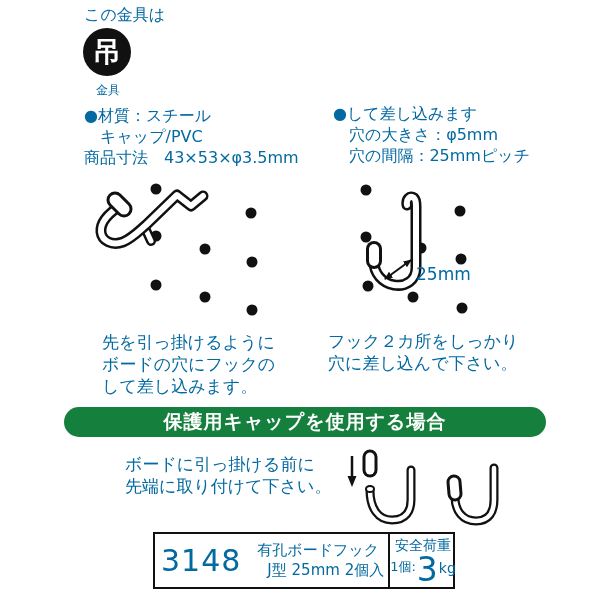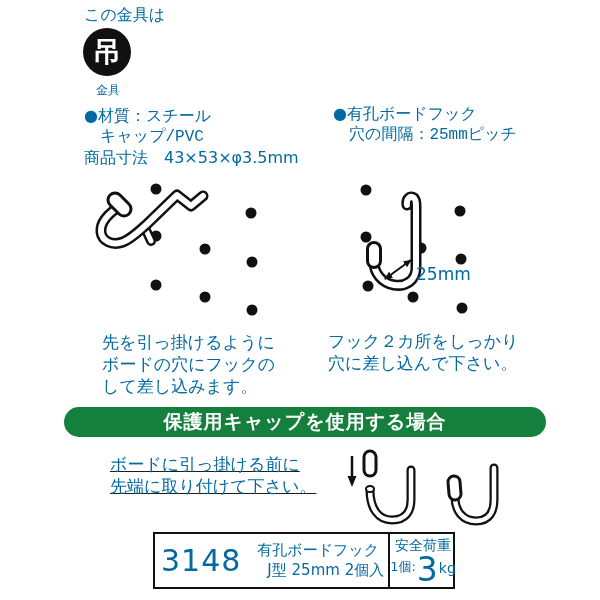--- a/index.html
+++ b/index.html
@@ -17,37 +17,37 @@
     left:83px;top:28px;width:48px;height:48px;border-radius:50%;
     background:#111;color:#fff;display:flex;align-items:center;justify-content:center;
     font-size:29px;font-weight:bold;
   }
   .mark-caption{left:96px;top:83px;font-size:12px;}
 
   
   .spec{font-size:16px;line-height:21px;}
   .spec-left{left:84px;top:106px;}
   .spec-right{left:333px;top:104px;}
-  .indent{padding-left:16px;font-family:Liberation Mono, monospace;}
+  .indent{padding-left:16px;}
 
   
   .caption{font-size:17px;line-height:22px;}
   .cap-left{left:102px;top:331px;}
   .cap-right{left:328px;top:330px;}
 
   .pitch-label{left:416px;top:263px;font-size:17px;}
 
   
   .banner{
     left:64px;top:407px;width:482px;height:30px;border-radius:16px;
     background:#15803d;color:#fff;display:flex;align-items:center;justify-content:center;
     font-size:19px;font-weight:bold;letter-spacing:1px;
   }
 
-  .cap-instr{left:110px;top:453px;font-size:17px;line-height:23px;text-decoration:underline;}
+  .cap-instr{left:125px;top:453px;font-size:17px;line-height:23px;}
 
   
   .ptable{
     left:153px;top:532px;width:302px;height:57px;
     border:2.5px solid #111;display:flex;box-sizing:border-box;background:#fff;
   }
   .pcell-left{
     width:237px;box-sizing:border-box;border-right:2.5px solid #111;
     display:flex;align-items:center;padding:2px 4px 2px 6px;
   }
@@ -72,21 +72,22 @@
 </div>
 <div class="abs txt mark-caption">金具</div>
 
 <div class="abs spec spec-left">
   <div class="txt">●材質：スチール</div>
   <div class="txt indent">キャップ/PVC</div>
   <div class="txt">商品寸法　43×53×φ3.5mm</div>
 </div>
 
 <div class="abs spec spec-right">
-  <div class="txt">●有孔ボードフック</div>
+  <div class="txt">●して差し込みます</div>
+  <div class="txt indent">穴の大きさ：φ5mm</div>
   <div class="txt indent">穴の間隔：25mmピッチ</div>
 </div>
 
 <svg class="abs" style="left:70px;top:170px;" width="230" height="160" viewBox="0 0 230 160">
   <g fill="#111">
     <circle cx="86" cy="19" r="5.5"></circle>
       <circle cx="86" cy="66" r="5.5"></circle>
       <circle cx="86" cy="115" r="5.5"></circle>
     <circle cx="135" cy="79" r="5.5"></circle>
       <circle cx="135" cy="127" r="5.5"></circle>

